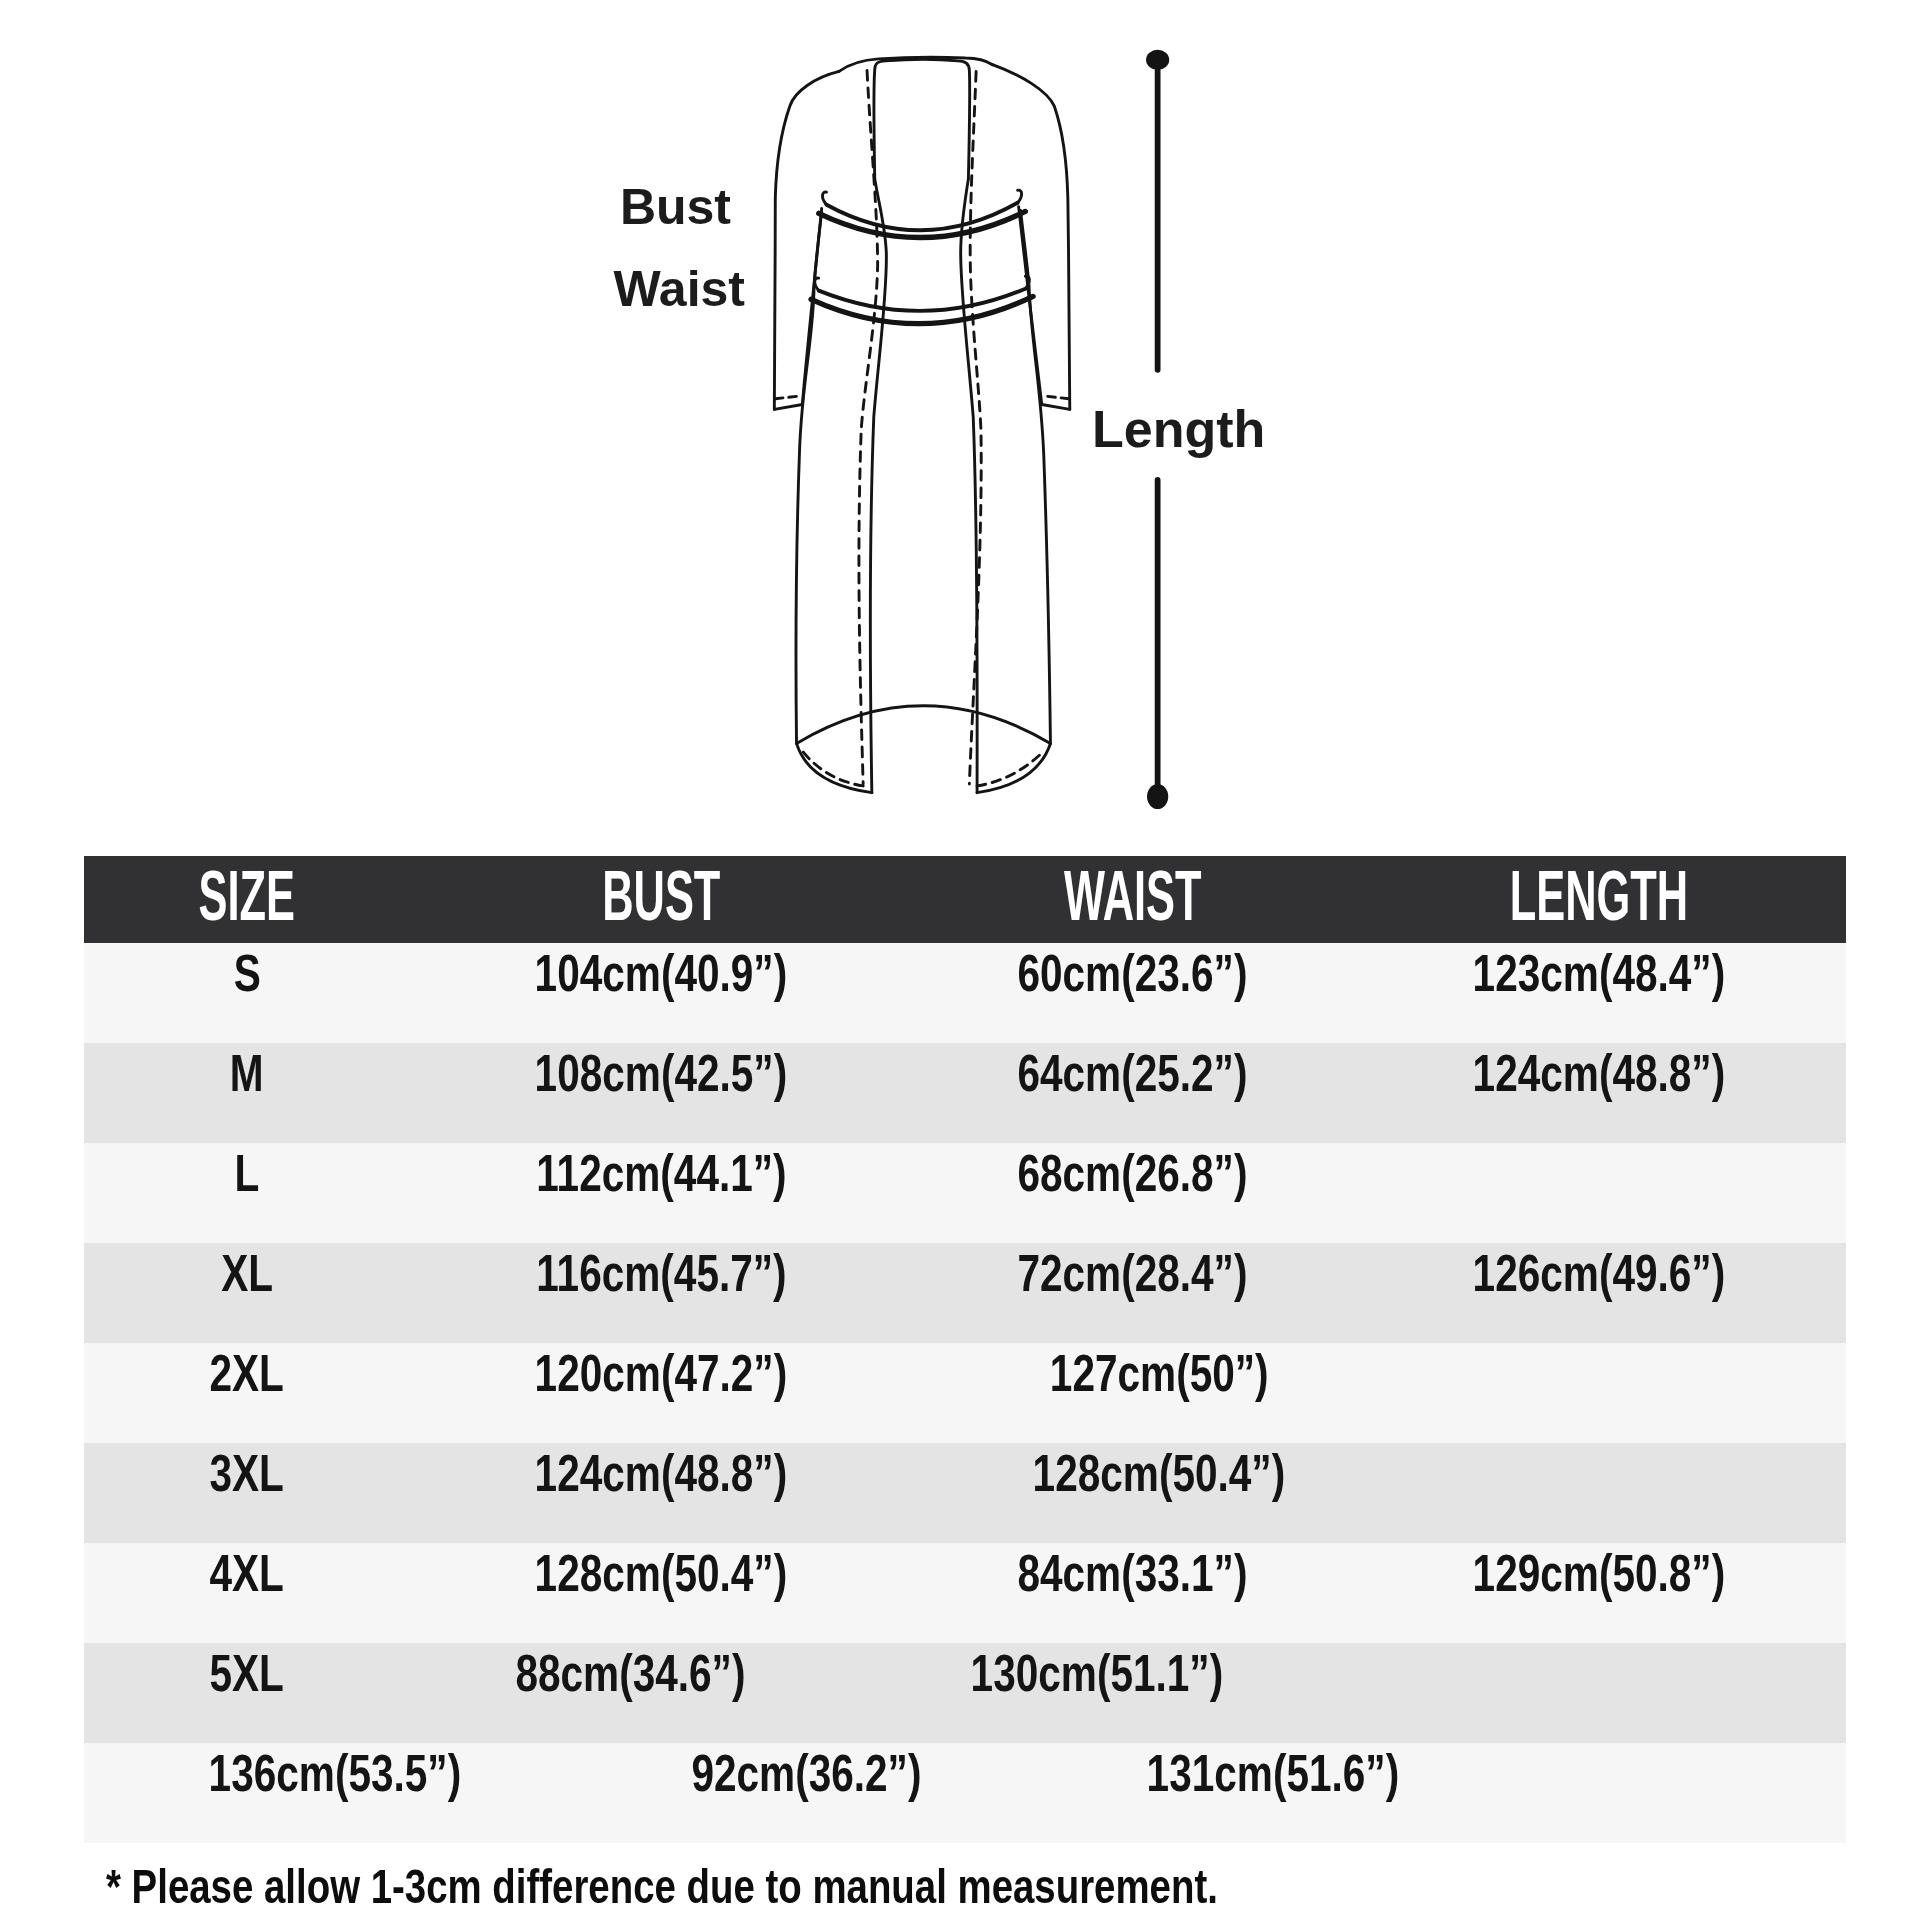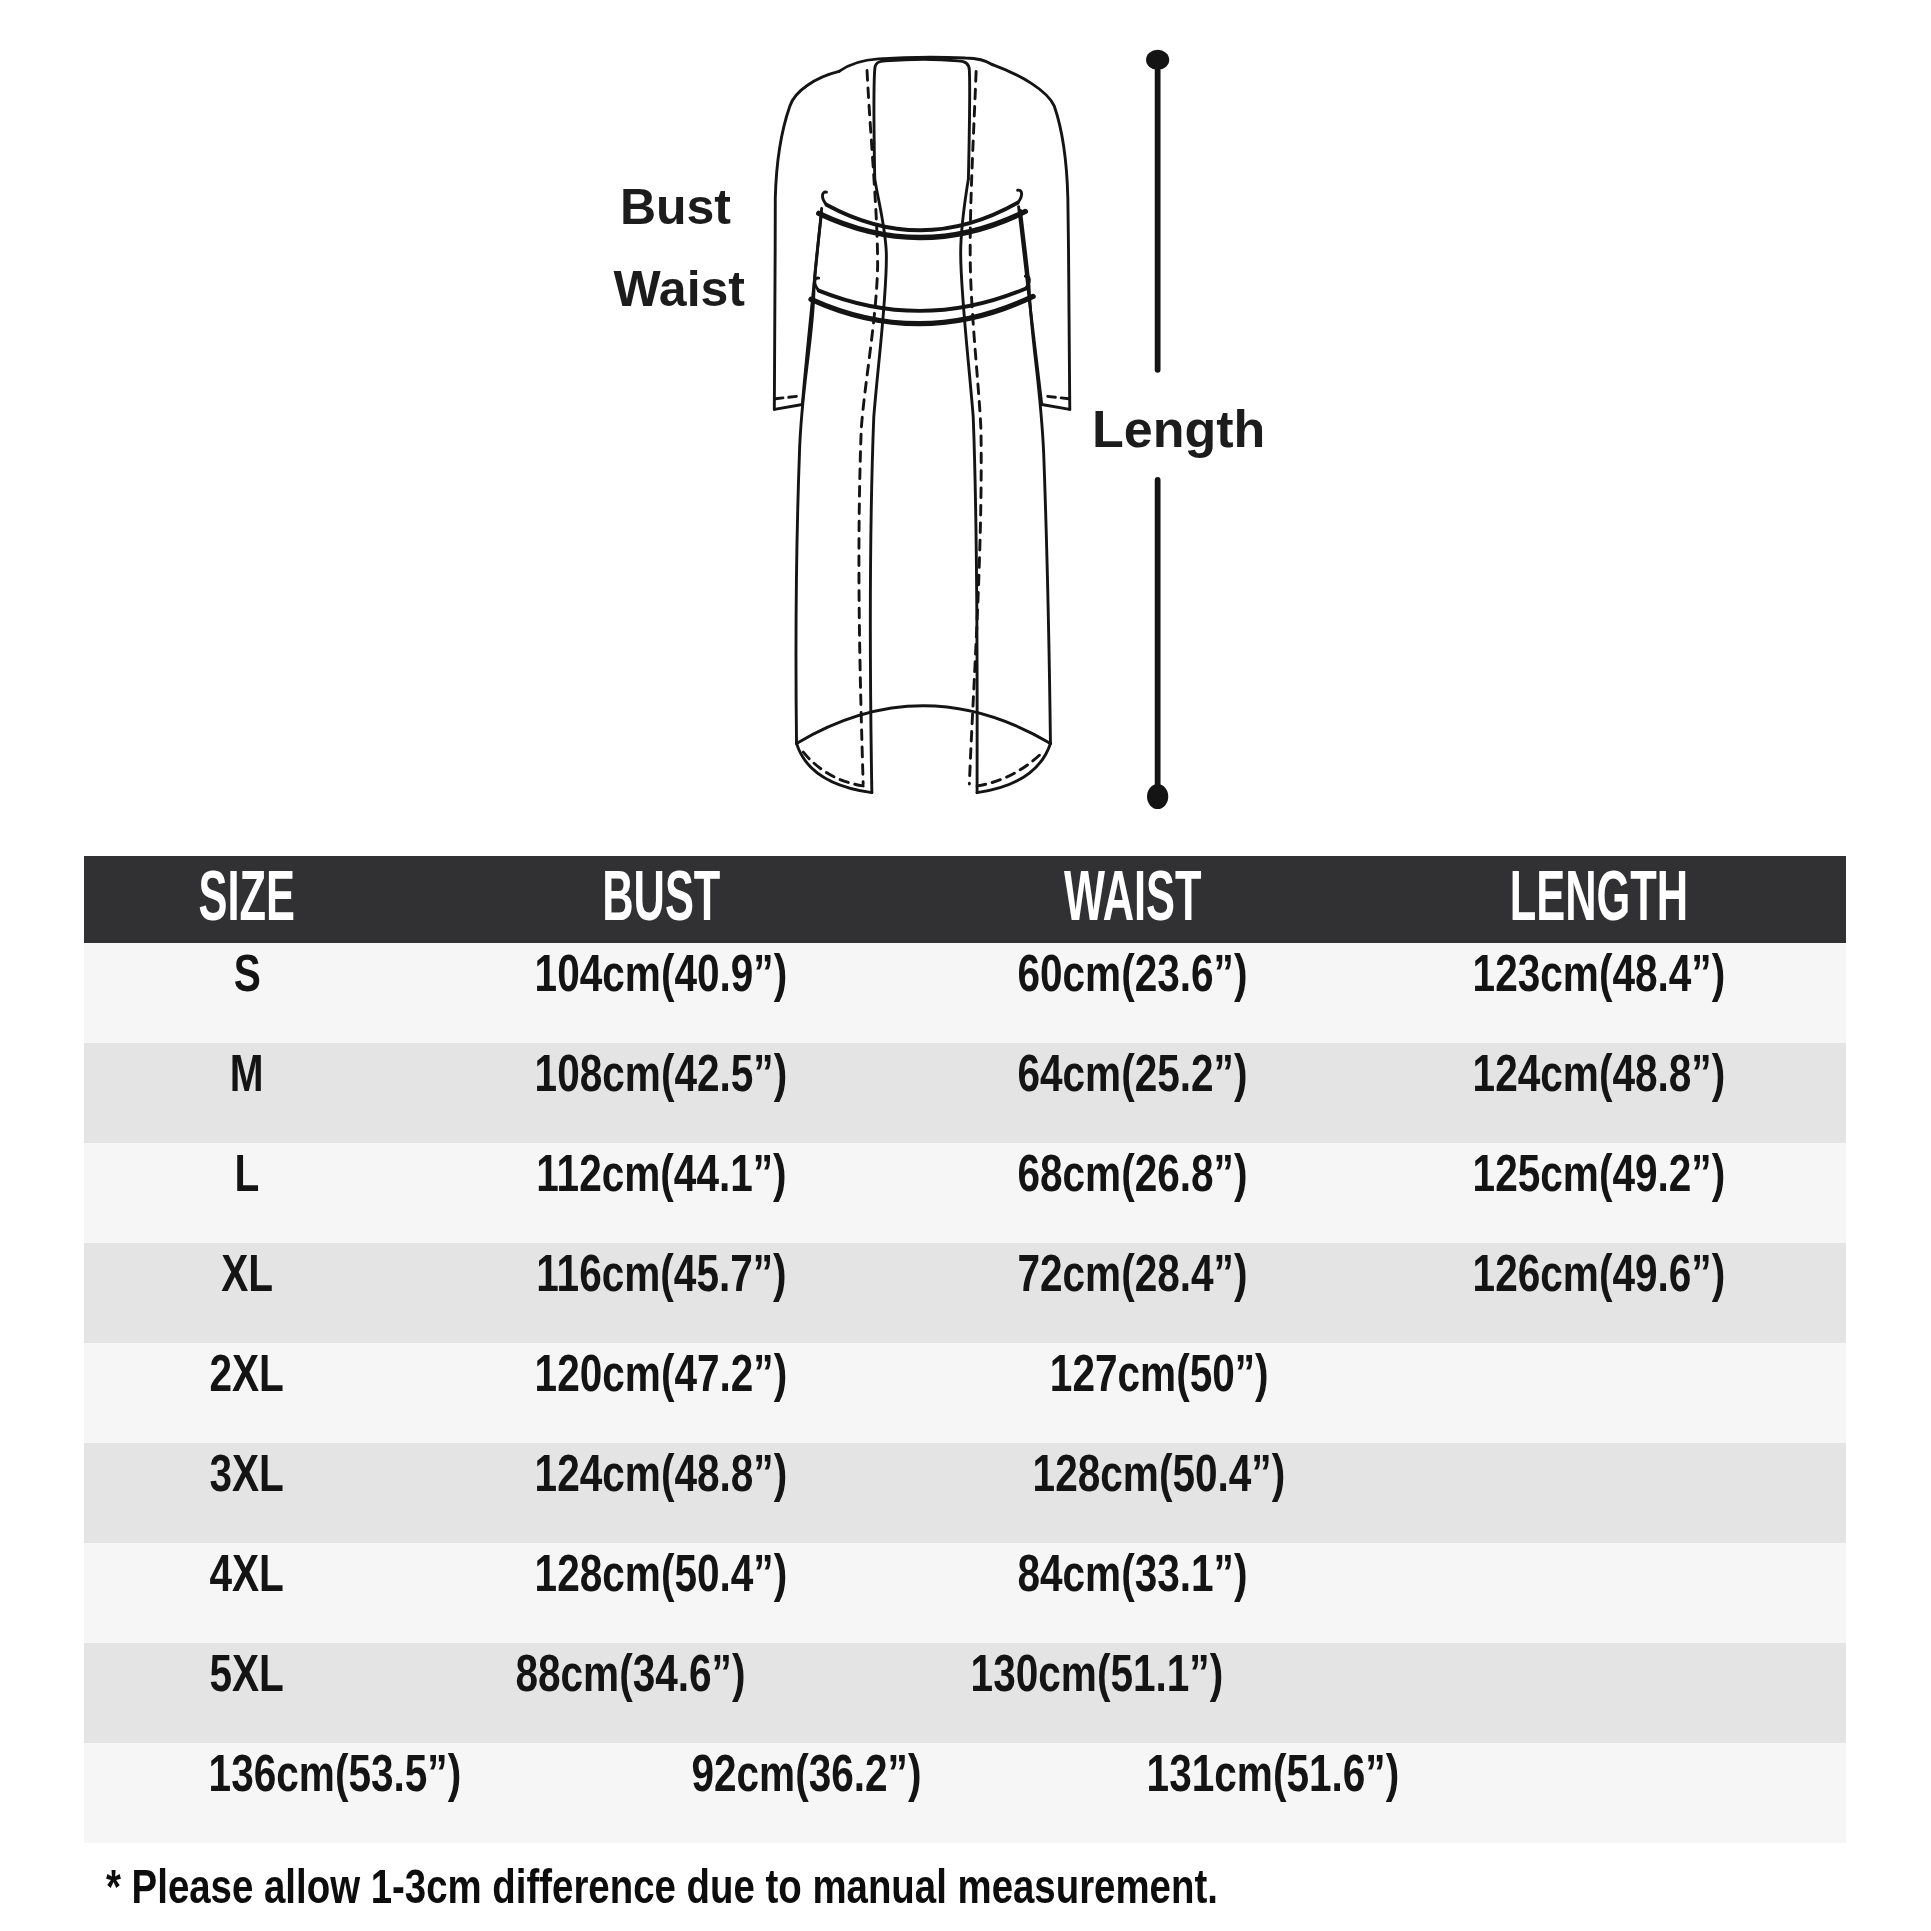--- a/index.html
+++ b/index.html
@@ -135,23 +135,20 @@
       <div class="tr data-row">
         <div class="cell c0">
           <span class="cv">L</span>
         </div>
         <div class="cell c1">
           <span class="cv">112cm(44.1”)</span>
         </div>
         <div class="cell c2">
           <span class="cv">68cm(26.8”)</span>
         </div>
-        <div class="cell c3">
-          <span class="cv">125cm(49.2”)</span>
-        </div>
       </div>
       <div class="tr data-row">
         <div class="cell c0">
           <span class="cv">XL</span>
         </div>
         <div class="cell c1">
           <span class="cv">116cm(45.7”)</span>
         </div>
         <div class="cell c2">
           <span class="cv">72cm(28.4”)</span>
@@ -185,20 +182,23 @@
       <div class="tr data-row">
         <div class="cell c0">
           <span class="cv">4XL</span>
         </div>
         <div class="cell c1">
           <span class="cv">128cm(50.4”)</span>
         </div>
         <div class="cell c2">
           <span class="cv">84cm(33.1”)</span>
         </div>
+        <div class="cell c3">
+          <span class="cv">129cm(50.8”)</span>
+        </div>
       </div>
       <div class="tr data-row">
         <div class="cell c0">
           <span class="cv">5XL</span>
         </div>
         <div class="cell c2">
           <span class="cv">88cm(34.6”)</span>
         </div>
         <div class="cell c3">
           <span class="cv">130cm(51.1”)</span>

